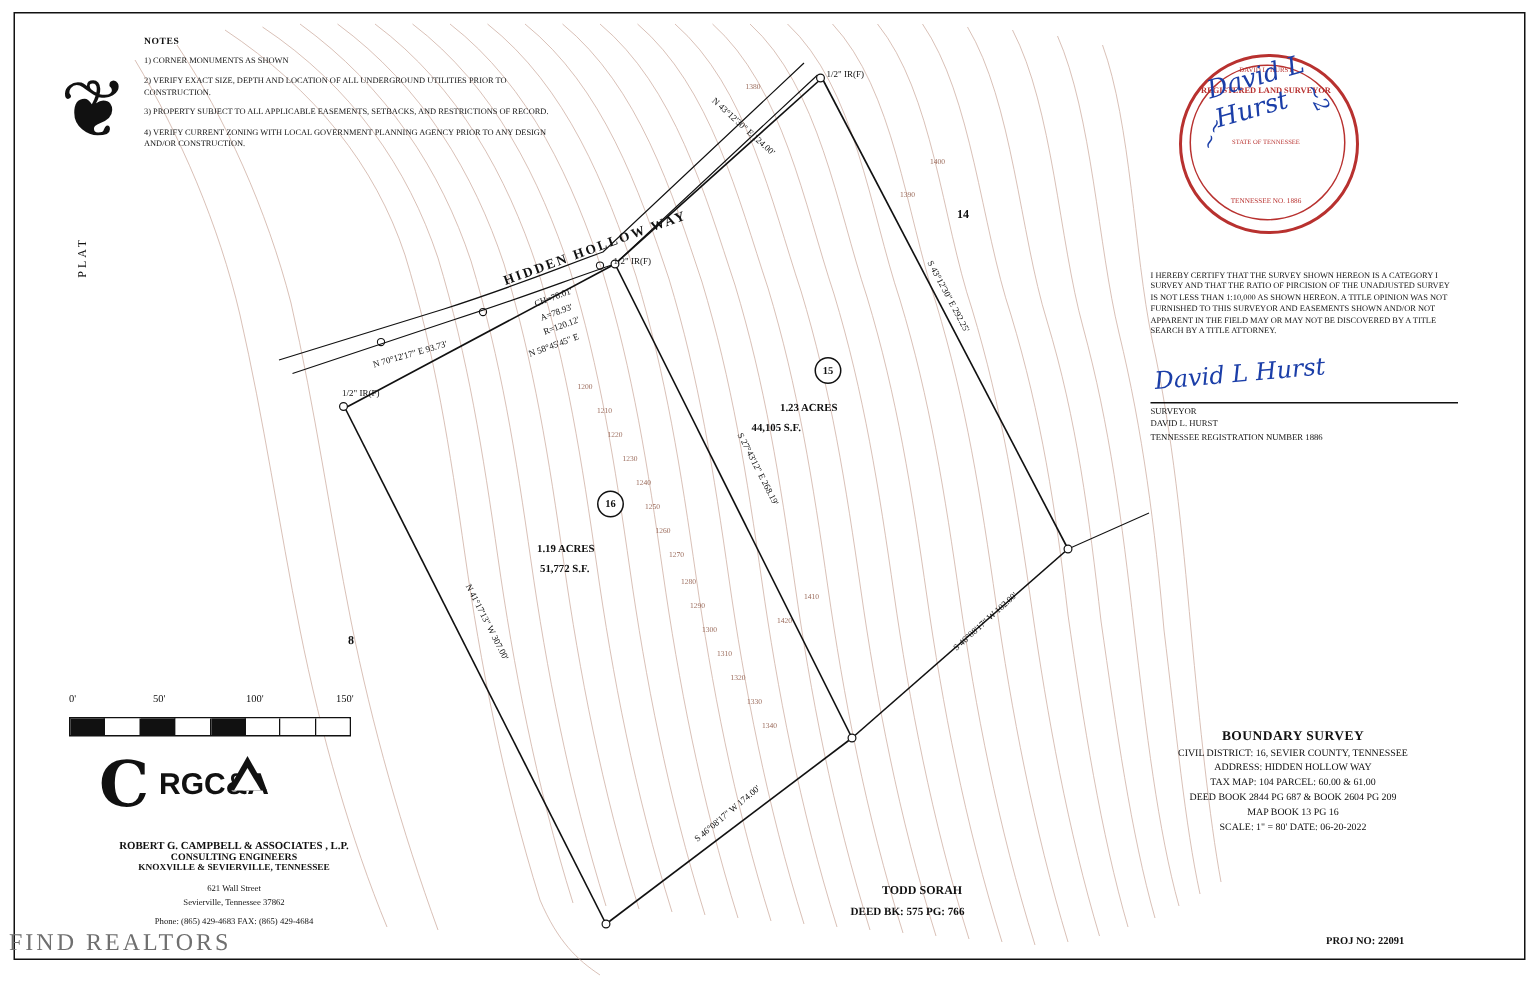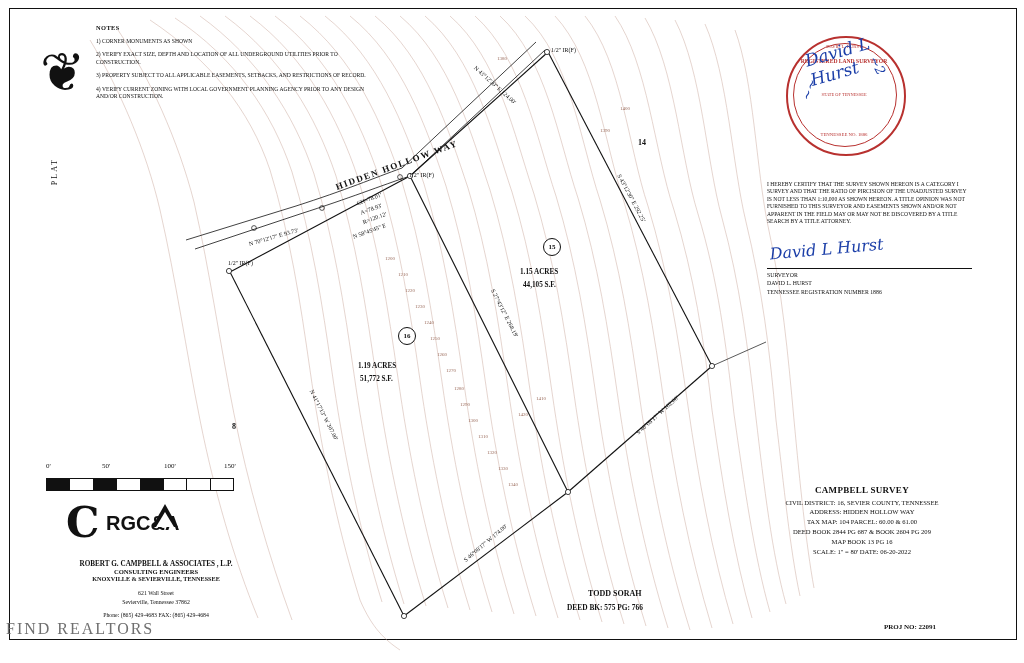--- a/index.html
+++ b/index.html
@@ -193,21 +193,21 @@
   <div class="cert">I HEREBY CERTIFY THAT THE SURVEY SHOWN HEREON IS A CATEGORY I SURVEY AND THAT THE RATIO OF PIRCISION OF THE UNADJUSTED SURVEY IS NOT LESS THAN 1:10,000 AS SHOWN HEREON. A TITLE OPINION WAS NOT FURNISHED TO THIS SURVEYOR AND EASEMENTS SHOWN AND/OR NOT APPARENT IN THE FIELD MAY OR MAY NOT BE DISCOVERED BY A TITLE SEARCH BY A TITLE ATTORNEY.</div>
   <div class="cert-sig">David L Hurst</div>
   <div class="cert-line"></div>
   <div class="cert-name">
     <div>SURVEYOR</div>
     <div>DAVID L. HURST</div>
     <div>TENNESSEE REGISTRATION NUMBER 1886</div>
   </div>
 
   <div class="titleblock">
-    <div class="l1">CAMPBELL SURVEY</div>
+    <div class="l1">BOUNDARY SURVEY</div>
     <div class="sm">CIVIL DISTRICT: 16, SEVIER COUNTY, TENNESSEE</div>
     <div class="sm">ADDRESS: HIDDEN HOLLOW WAY</div>
     <div class="sm">TAX MAP: 104     PARCEL: 60.00 &amp; 61.00</div>
     <div class="sm">DEED BOOK 2844 PG 687 &amp; BOOK 2604 PG 209</div>
     <div class="sm">MAP BOOK 13 PG 16</div>
     <div class="sm">SCALE: 1" = 80'   DATE: 06-20-2022</div>
   </div>
   <div class="projno">PROJ NO: 22091</div>
 
   <div class="scalebar">
@@ -244,22 +244,22 @@
       <div>Sevierville, Tennessee  37862</div>
     </div>
     <div class="ph">Phone: (865) 429-4683    FAX: (865) 429-4684</div>
   </div>
 
   <div class="lbl b" style="left:332px;top:160px;transform:rotate(-20deg);font-size:9px;letter-spacing:1.6px;">HIDDEN HOLLOW WAY</div>
 
   <div class="lotcircle" style="left:543px;top:238px;">15</div>
   <div class="lotcircle" style="left:378px;top:327px;margin-left:20px;">16</div>
 
-  <div class="acre" style="left:520px;top:268px;">1.15 ACRES</div>
-  <div class="acre" style="left:523px;top:281px;">44,105 S.F.</div>
+  <div class="acre" style="left:520px;top:268px;">1.23 ACRES</div>
+  <div class="acre" style="left:501px;top:281px;">44,105 S.F.</div>
   <div class="acre" style="left:358px;top:362px;">1.19 ACRES</div>
   <div class="acre" style="left:360px;top:375px;">51,772 S.F.</div>
 
   <div class="lbl b" style="left:638px;top:138px;font-size:8px;">14</div>
   <div class="lbl b" style="left:232px;top:422px;font-size:8px;">8</div>
 
   <div class="owner" style="left:588px;top:547px;">TODD SORAH</div>
   <div class="owner" style="left:567px;top:561px;font-size:7.4px;">DEED BK: 575 PG: 766</div>
 
   <div class="ir" style="left:551px;top:47px;">1/2" IR(F)</div>

